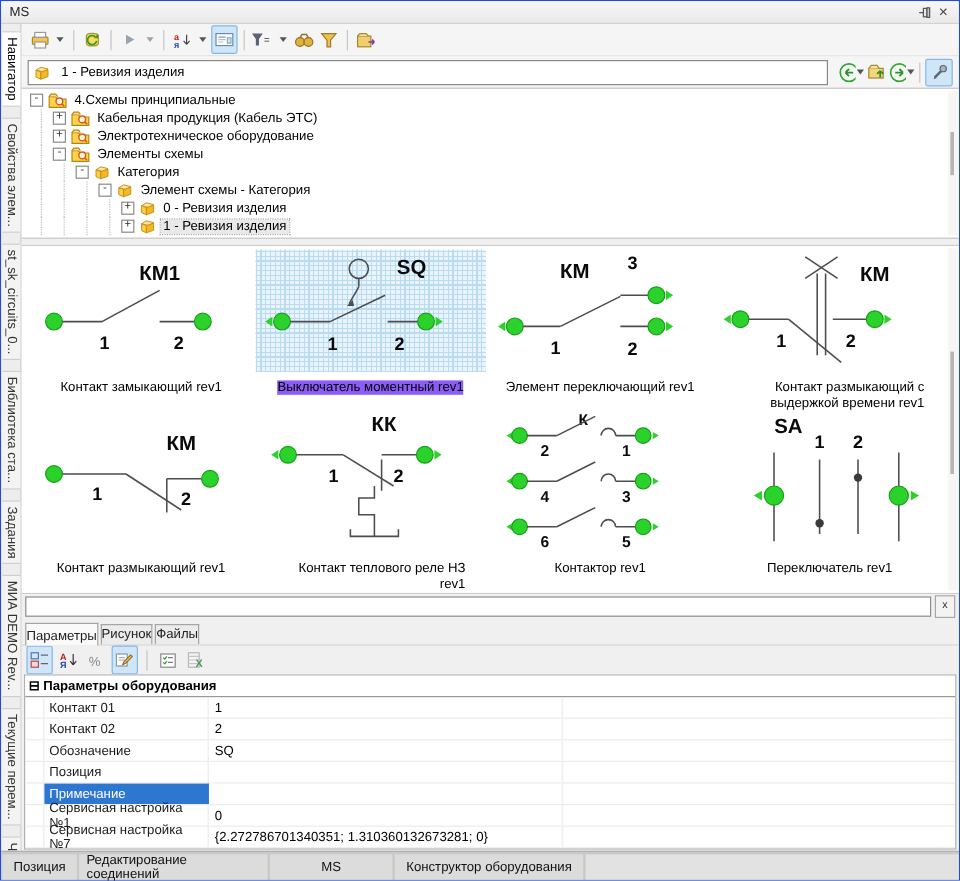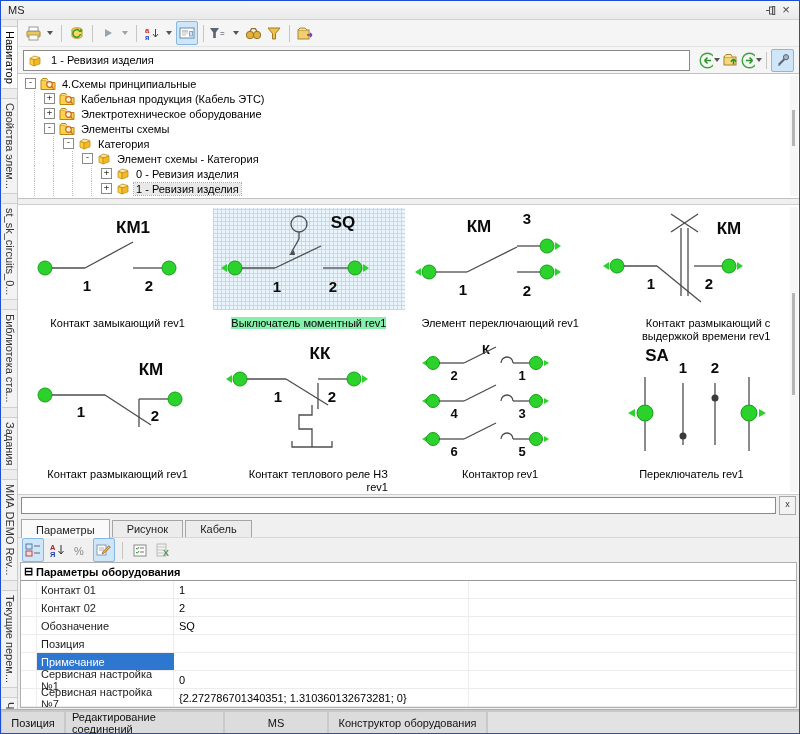--- a/index.html
+++ b/index.html
@@ -50,39 +50,39 @@
   .splitter{height:5px;background:#f0f0f0;border-bottom:1px solid #cdcdcd;flex:none}
 
   
   .library{height:289px;background:#fff;position:relative;overflow:hidden;flex:none}
   .tiles{display:grid;grid-template-columns:repeat(4,1fr);padding:3px 12px 0 4px}
   .tile{display:flex;flex-direction:column;align-items:center}
   .symwrap{height:102px;display:flex;align-items:flex-start;justify-content:center;width:100%}
   .rowB .symwrap{height:118px}
   .tile.selected .symwrap{background-color:#e9f4fc;background-image:repeating-linear-gradient(0deg,#b9dcf3 0 1px,transparent 1px 4px),repeating-linear-gradient(90deg,#b9dcf3 0 1px,transparent 1px 4px)}
   .caption{margin-top:7px;text-align:right;line-height:13px;max-width:158px}
-  .tile.selected .caption span{background:#86efac}
+  .tile.selected .caption span{background:#8b5cf6}
   .sym line,.sym path,.sym polyline,.sym circle.oln{stroke:#4d4d4d;stroke-width:1.3;fill:none}
   .sym .gdot{fill:#2bd22b;stroke:#17a017;stroke-width:1}
   .sym .garr{fill:#2bd22b;stroke:none}
   .sym .bdot{fill:#3a3a3a;stroke:none}
   .sym text{font-weight:bold;fill:#0a0a0a;font-family:"Liberation Sans",sans-serif}
   .sym .des{font-size:17px}
   .sym .pin{font-size:15px}
   .sym .pinS{font-size:13px}
 
   
   .searchrow{height:21px;background:#f0f0f0;display:flex;align-items:center;padding:0 3px;gap:3px;border-top:1px solid #cdcdcd;flex:none}
   .searchinput{flex:1;height:15px;border:1px solid #8a8a8a;background:#fff;font:11px "Liberation Sans",sans-serif;padding:0 3px;outline:none}
   .clearbtn{width:15px;height:17px;background:#f3f3f3;border:1px solid #a8a8a8;font-size:9px;line-height:15px;text-align:center;color:#333}
 
   
   .details{flex:1;display:flex;flex-direction:column;background:#f0f0f0;min-height:0}
   .dtabs{height:21px;display:flex;align-items:flex-end;padding-left:3px;gap:2px;flex:none}
-  .dtab{padding:2px 14px;background:#ececec;border:1px solid #a5a5a5;border-bottom:none;color:#222}
+  .dtab{padding:2px 0;background:#ececec;border:1px solid #a5a5a5;border-bottom:none;color:#222}
   .dtab.active{background:#fafafa;padding-top:4px;margin-bottom:-1px;position:relative;z-index:2}
   .dtoolbar{height:24px;display:flex;align-items:center;gap:3px;padding:0 4px;border-top:1px solid #d8d8d8;flex:none}
   .propgrid{flex:1;background:#fff;border:1px solid #b0b0b0;margin:0 2px 1px 2px;overflow:hidden}
   .cathead{height:17px;display:flex;align-items:center;border-bottom:1px solid #989898;font-weight:bold;background:#fff}
   .gutter{width:15px;flex:none;display:flex;align-items:center;justify-content:center}
   .prow{height:17px;display:flex;border-bottom:1px solid #ececec;align-items:stretch}
   .prow .gutter{border-right:1px solid #ececec}
   .pname{width:128px;border-right:1px solid #ececec;display:flex;align-items:center;padding:0 4px;flex:none;color:#1a1a1a}
   .pvalue{flex:1;display:flex;align-items:center;padding:0 5px;position:relative}
   .pvalue::after{content:"";position:absolute;left:294px;top:0;bottom:0;border-left:1px solid #ececec}
@@ -561,21 +561,21 @@
 
       <div class="searchrow">
         <input class="searchinput" type="text" value="" style="">
         <span class="clearbtn">x</span>
       </div>
 
       <div class="details">
         <div class="dtabs">
           <span class="dtab active">Параметры</span>
           <span class="dtab">Рисунок</span>
-          <span class="dtab">Кабель</span>
+          <span class="dtab">Файлы</span>
         </div>
         <div class="dtoolbar">
           <span class="tbtn activebtn">
               <svg width="16" height="14">
                 <rect x="1" y="1" width="6" height="5" fill="#d6e6f7" stroke="#4a7ab0"></rect>
                 <rect x="1" y="8" width="6" height="5" fill="#f7d6d6" stroke="#b04a4a"></rect>
                 <line x1="9" y1="3" x2="15" y2="3" stroke="#666"></line>
                 <line x1="9" y1="10" x2="15" y2="10" stroke="#666"></line>
               </svg>
             </span>

